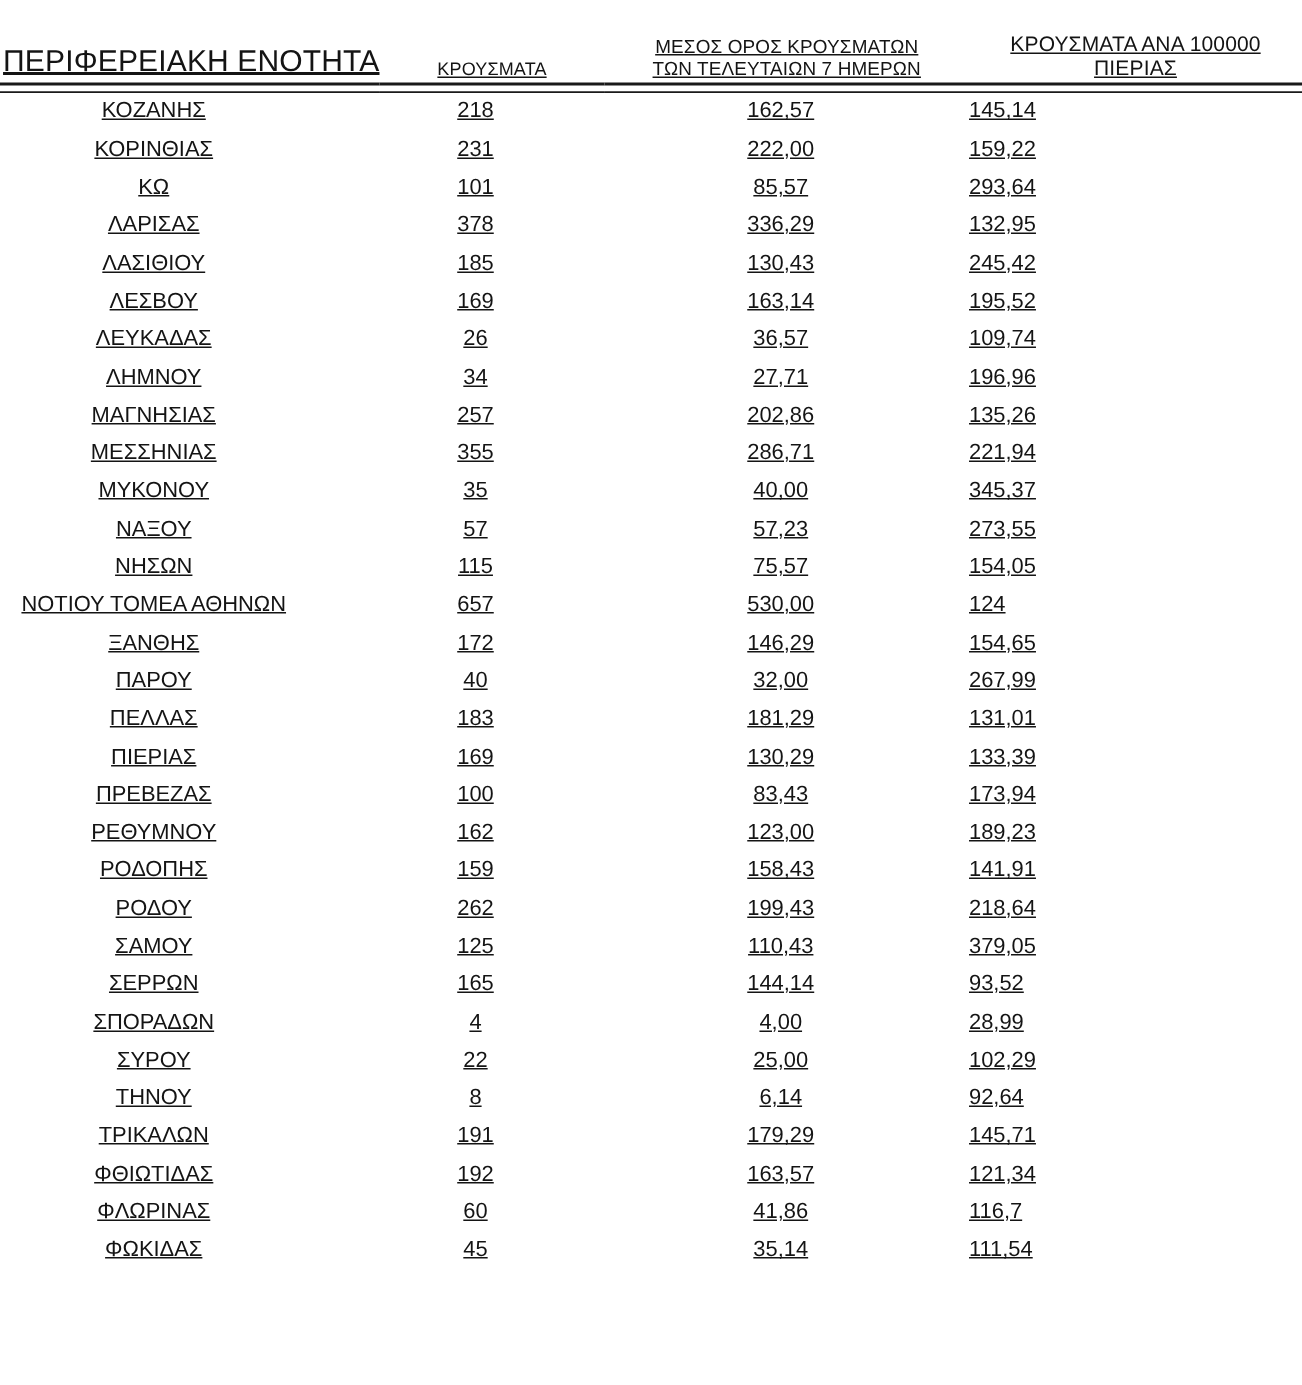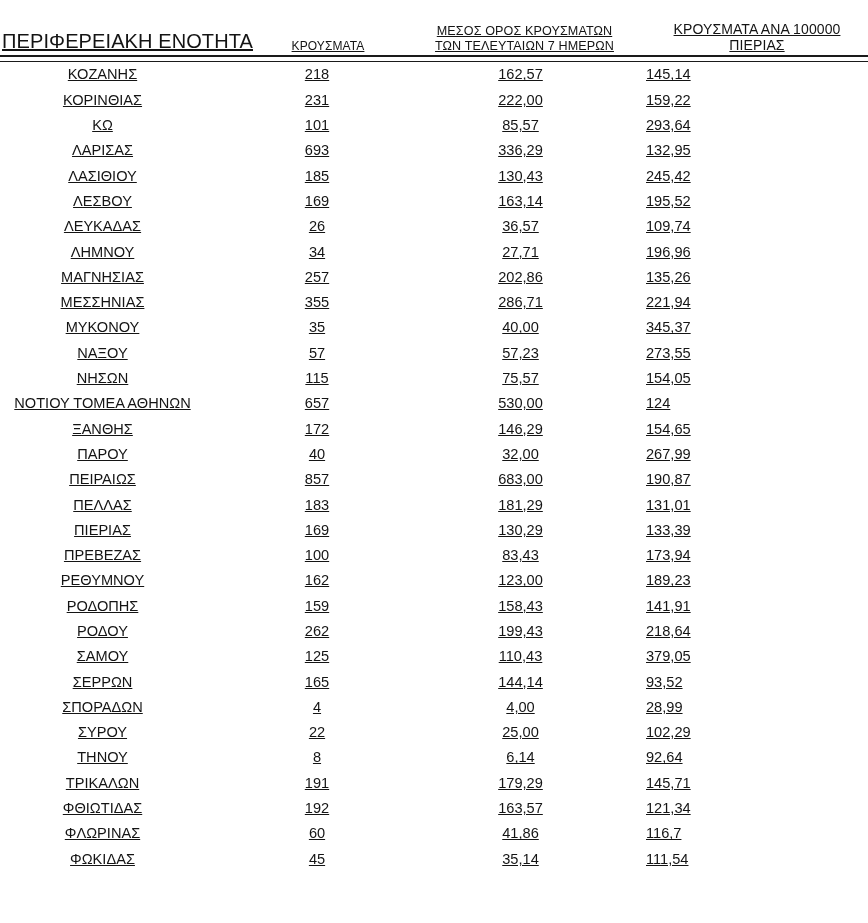--- a/index.html
+++ b/index.html
@@ -146,21 +146,21 @@
           <td class="per100k">159,22</td>
         </tr>
         <tr>
           <td class="region">ΚΩ</td>
           <td class="cases">101</td>
           <td class="avg">85,57</td>
           <td class="per100k">293,64</td>
         </tr>
         <tr>
           <td class="region">ΛΑΡΙΣΑΣ</td>
-          <td class="cases">693</td>
+          <td class="cases">378</td>
           <td class="avg">336,29</td>
           <td class="per100k">132,95</td>
         </tr>
         <tr>
           <td class="region">ΛΑΣΙΘΙΟΥ</td>
           <td class="cases">185</td>
           <td class="avg">130,43</td>
           <td class="per100k">245,42</td>
         </tr>
         <tr>
@@ -223,26 +223,20 @@
           <td class="avg">146,29</td>
           <td class="per100k">154,65</td>
         </tr>
         <tr>
           <td class="region">ΠΑΡΟΥ</td>
           <td class="cases">40</td>
           <td class="avg">32,00</td>
           <td class="per100k">267,99</td>
         </tr>
         <tr>
-          <td class="region">ΠΕΙΡΑΙΩΣ</td>
-          <td class="cases">857</td>
-          <td class="avg">683,00</td>
-          <td class="per100k">190,87</td>
-        </tr>
-        <tr>
           <td class="region">ΠΕΛΛΑΣ</td>
           <td class="cases">183</td>
           <td class="avg">181,29</td>
           <td class="per100k">131,01</td>
         </tr>
         <tr>
           <td class="region">ΠΙΕΡΙΑΣ</td>
           <td class="cases">169</td>
           <td class="avg">130,29</td>
           <td class="per100k">133,39</td>

